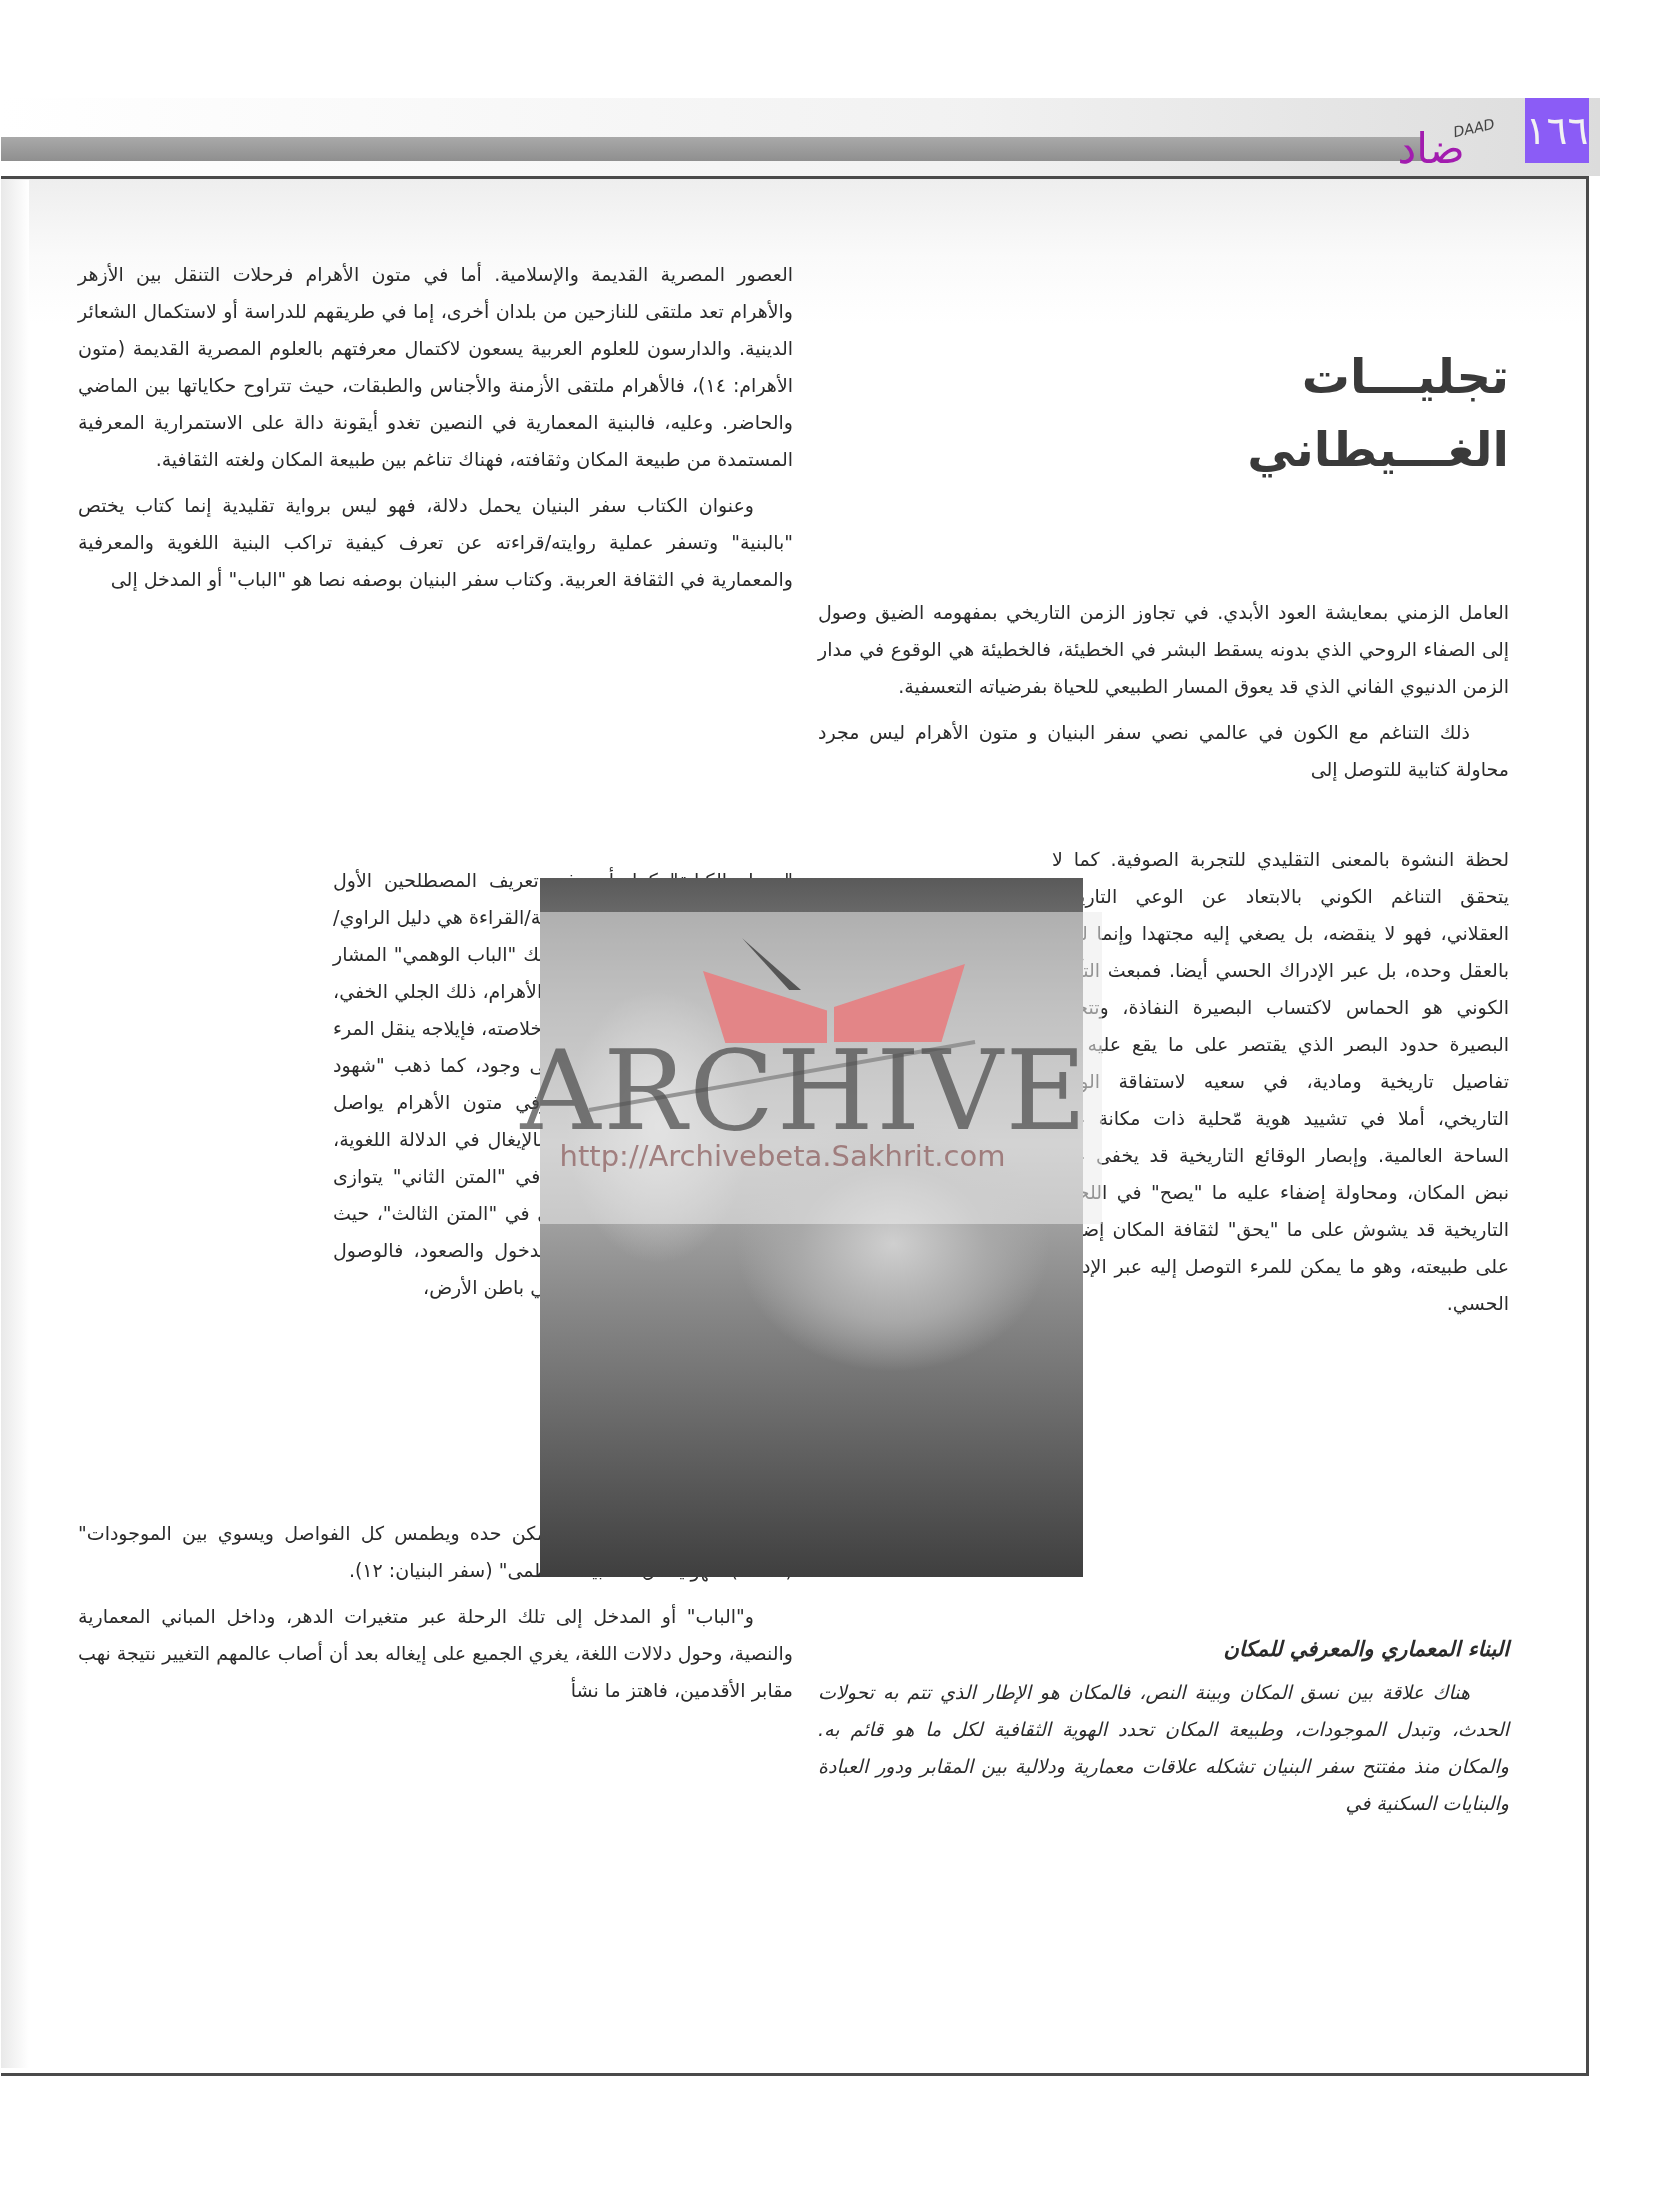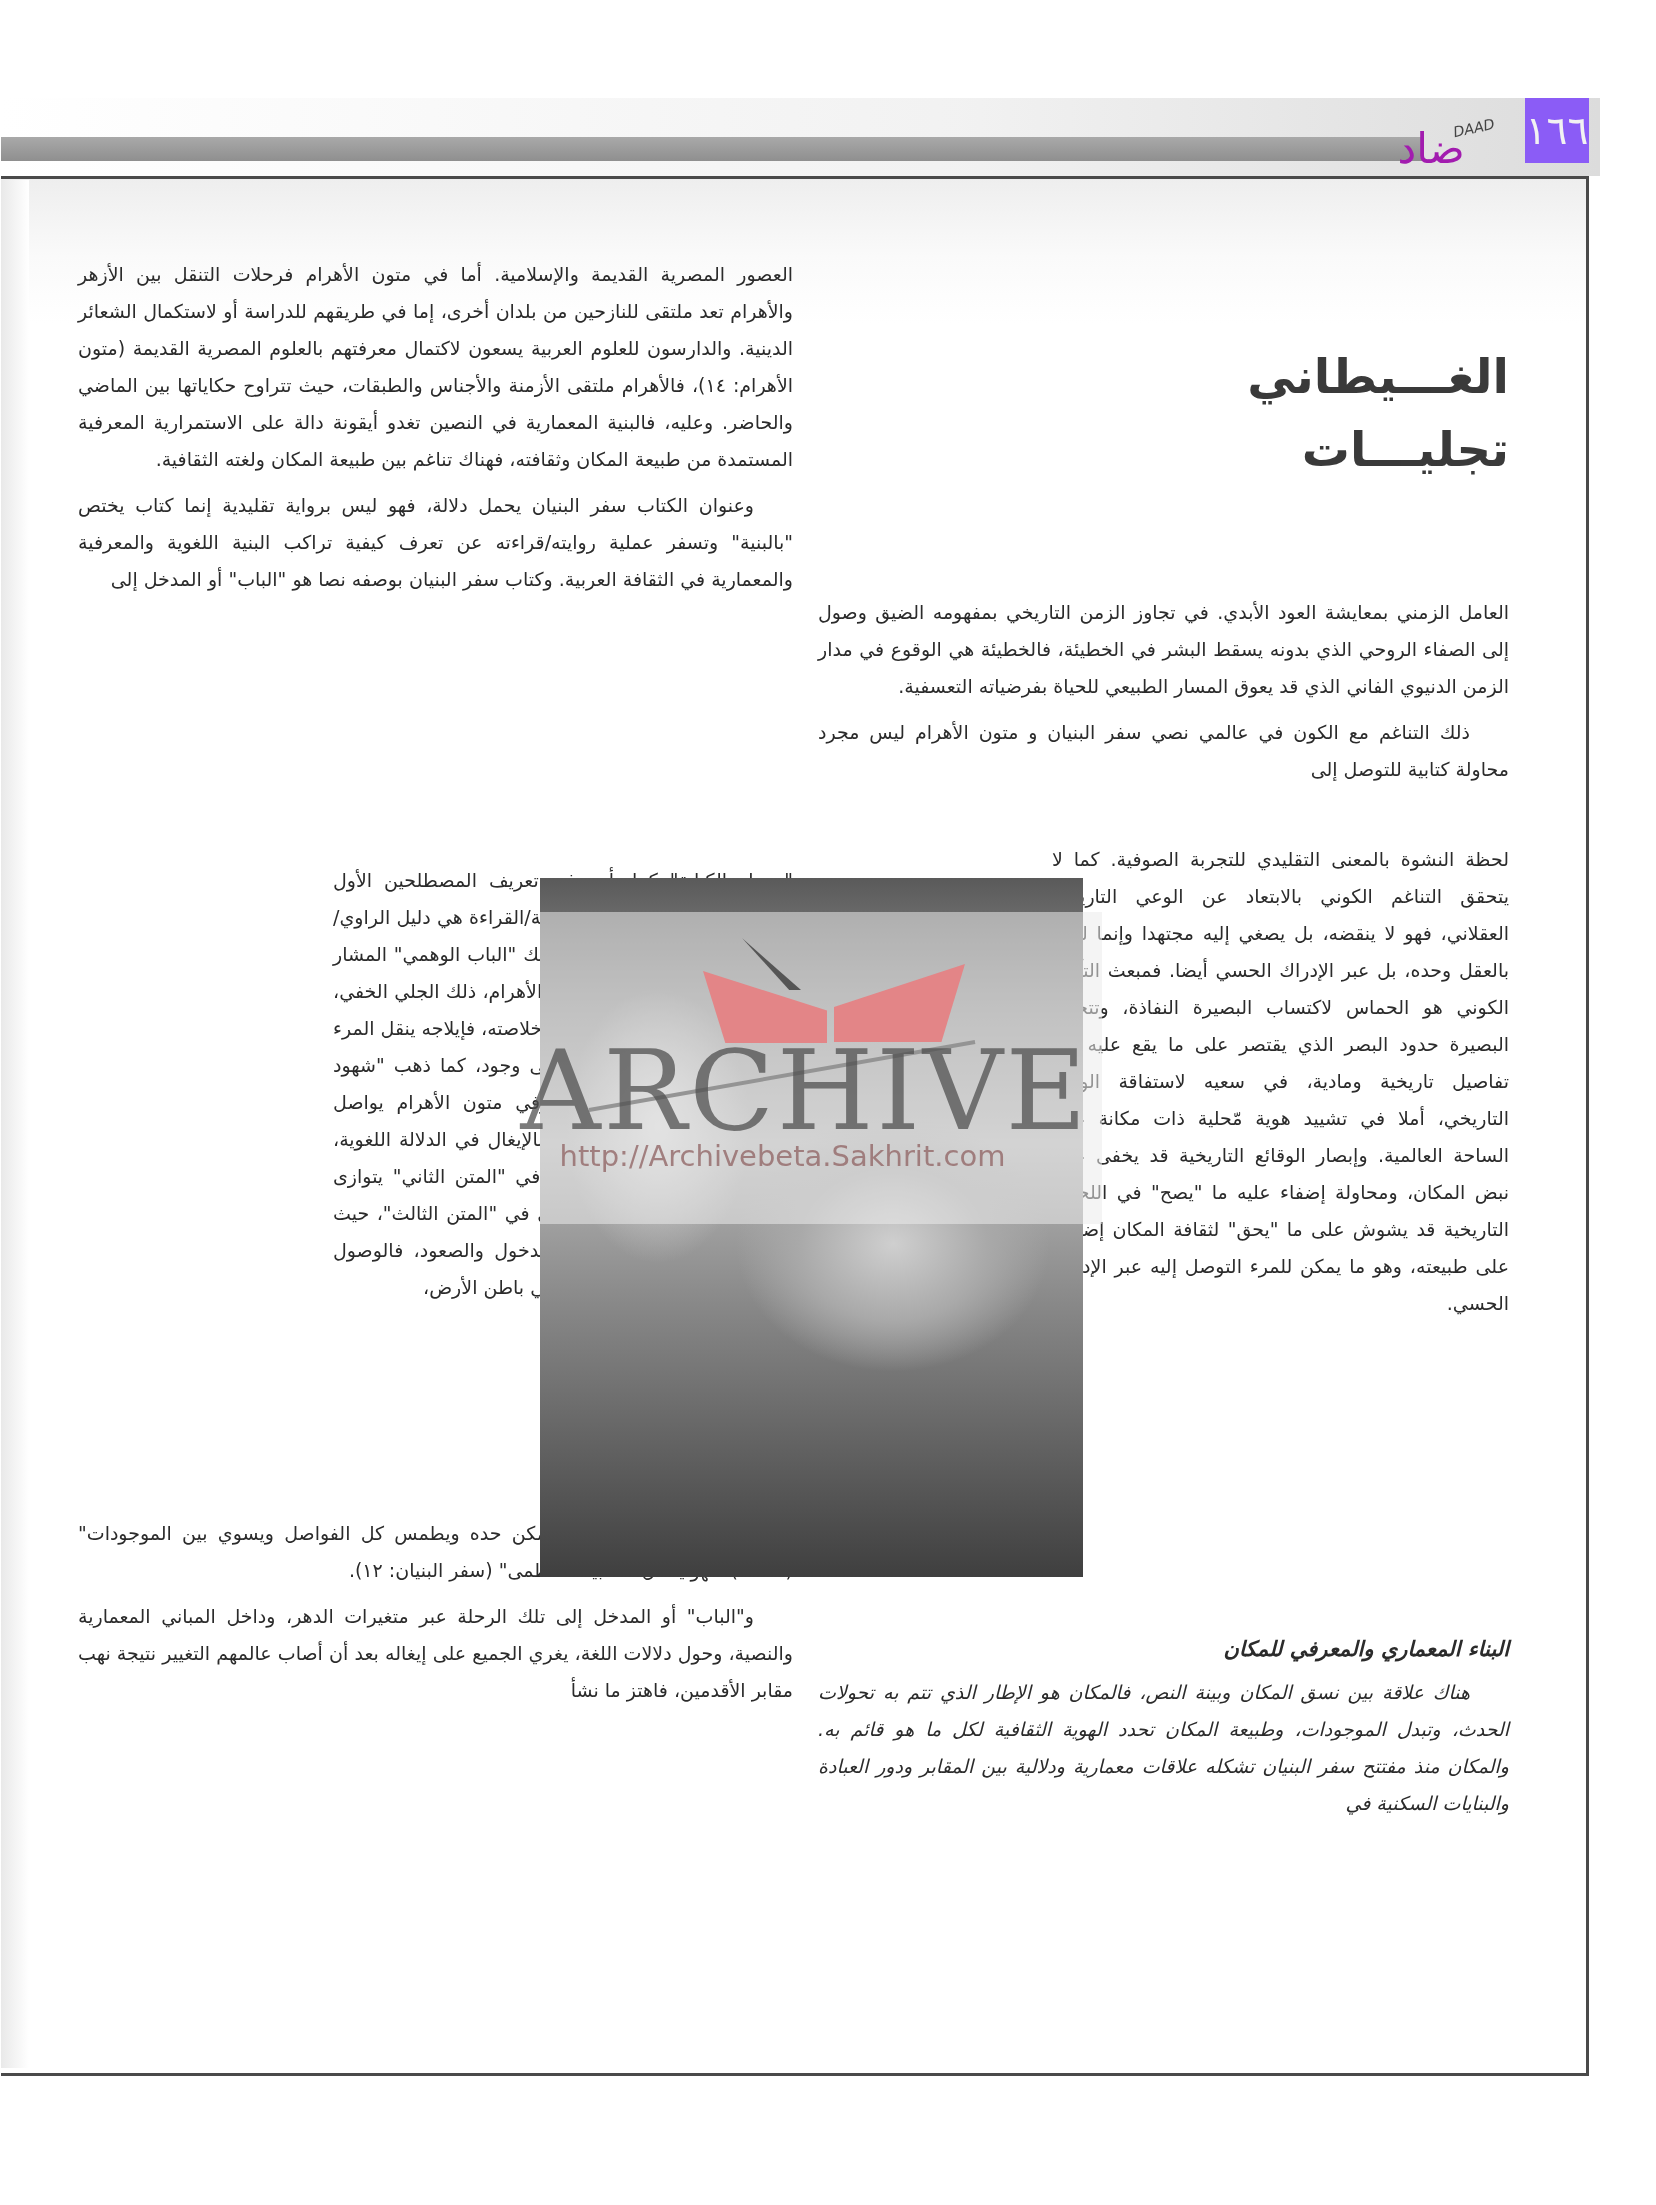--- a/index.html
+++ b/index.html
@@ -126,22 +126,22 @@
 <div class="logo">
   <span class="arabic">ضاد</span>
   <span class="latin">DAAD</span>
 </div>
 <div class="page-number-box">١٦٦</div>
 
 <div class="frame"></div>
 <div class="frame-left-shadow"></div>
 
 <div class="title">
+  <div class="line">تجليـــات</div>
   <div class="line">الغـــيطاني</div>
-  <div class="line">تجليـــات</div>
 </div>
 
 <div class="col body-text" id="col-right-top">
   <p>العامل الزمني بمعايشة العود الأبدي. في تجاوز الزمن التاريخي بمفهومه الضيق وصول إلى الصفاء الروحي الذي بدونه يسقط البشر في الخطيئة، فالخطيئة هي الوقوع في مدار الزمن الدنيوي الفاني الذي قد يعوق المسار الطبيعي للحياة بفرضياته التعسفية.</p>
   <p class="indent spaced">ذلك التناغم مع الكون في عالمي نصي سفر البنيان و متون الأهرام ليس مجرد محاولة كتابية للتوصل إلى</p>
 </div>
 
 <div class="col body-text" id="col-right-mid">
   <p>لحظة النشوة بالمعنى التقليدي للتجربة الصوفية. كما لا يتحقق التناغم الكوني بالابتعاد عن الوعي التاريخي العقلاني، فهو لا ينقضه، بل يصغي إليه مجتهدا وإنما ليس بالعقل وحده، بل عبر الإدراك الحسي أيضا. فمبعث التآلف الكوني هو الحماس لاكتساب البصيرة النفاذة، وتتجاوز البصيرة حدود البصر الذي يقتصر على ما يقع عليه من تفاصيل تاريخية ومادية، في سعيه لاستفاقة الوعي التاريخي، أملا في تشييد هوية مّحلية ذات مكانة على الساحة العالمية. وإبصار الوقائع التاريخية قد يخفى عليه نبض المكان، ومحاولة إضفاء عليه ما "يصح" في اللحظة التاريخية قد يشوش على ما "يحق" لثقافة المكان إضفائه على طبيعته، وهو ما يمكن للمرء التوصل إليه عبر الإدراك الحسي.</p>
 </div>

